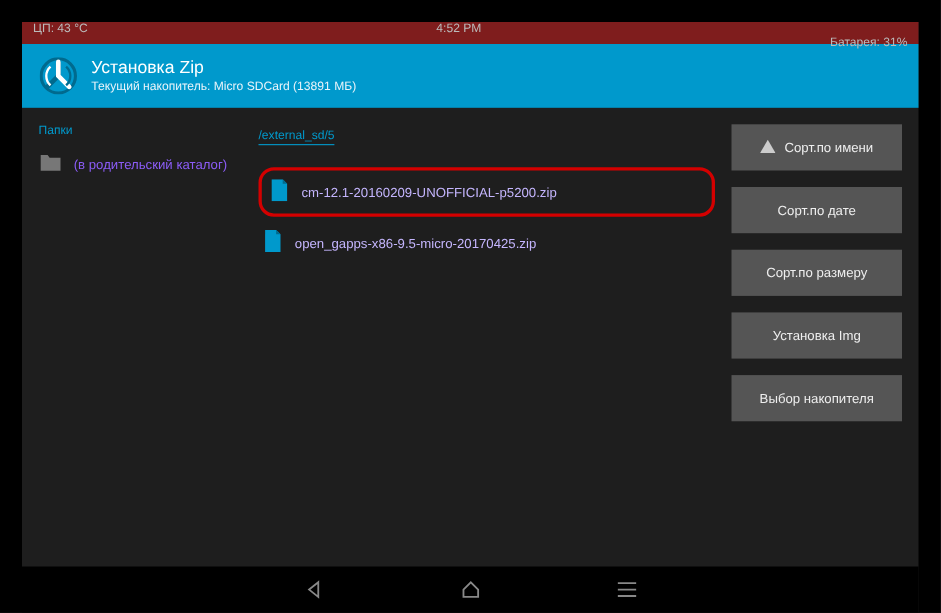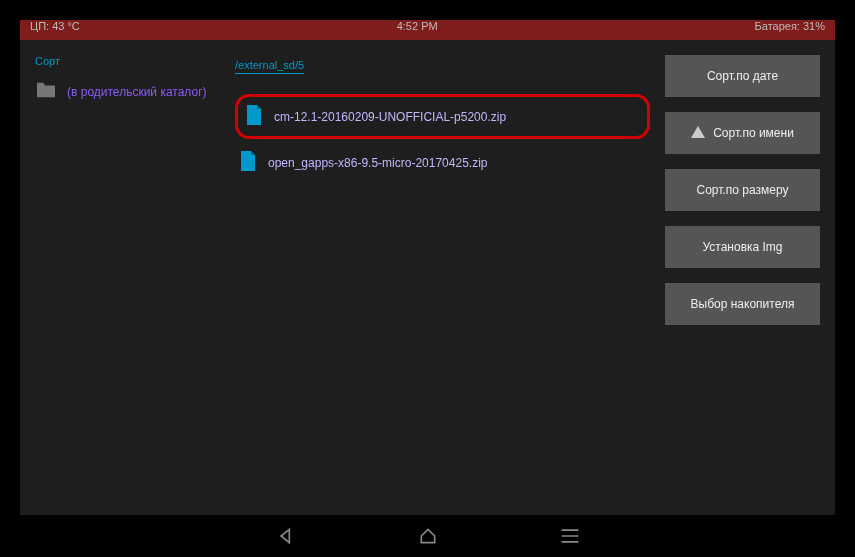--- a/index.html
+++ b/index.html
@@ -1,21 +1,21 @@
 <!DOCTYPE html>
 <html><head>
 <meta charset="utf-8">
 <style>
   * { margin: 0; padding: 0; box-sizing: border-box; font-family: Arial, sans-serif; }
   body { background: #000; width: 855px; height: 557px; position: relative; overflow: hidden; }
   .frame { position: absolute; top: 20px; left: 20px; width: 815px; height: 537px; background: #1e1e1e; }
   .statusbar { height: 20px; background: #7f1d1d; color: #bbb; font-size: 11px; display: flex; padding: 0 10px; }
   .status-left { flex: 0 0 auto; }
   .status-center { flex: 1; text-align: center; }
-  .status-right { flex: 0 0 auto; }
+  .status-right { flex: 0 0 auto; margin-top: 13px; }
   .header { background: #0099cc; height: 58px; display: flex; align-items: center; padding: 0 15px; }
   .header-icon { width: 36px; height: 36px; margin-right: 12px; display:flex; align-items:center; justify-content:center; }
   .header-text { color: #fff; }
   .header-title { font-size: 16px; font-weight: 400; }
   .header-sub { font-size: 11px; margin-top: 2px; color: #e8f4fa; }
   .content { display: flex; padding: 15px 15px 0 15px; }
   .col-folders { width: 180px; }
   .col-files { flex: 1; padding-left: 20px; }
   .col-actions { width: 170px; padding-left: 15px; display:flex; flex-direction:column; }
   .section-label { color: #0099cc; font-size: 11px; margin-bottom: 8px; }
@@ -35,24 +35,39 @@
 </head>
 <body>
 
 <div class="frame">
   <div class="statusbar">
     <span class="status-left">ЦП: 43 °C</span>
     <span class="status-center">4:52 PM</span>
     <span class="status-right">Батарея: 31%</span>
   </div>
 
+  <div class="header">
+    <div class="header-icon">
+      <svg width="34" height="34" viewBox="0 0 48 48">
+          <circle cx="24" cy="24" r="22" fill="none" stroke="#006a8e" stroke-width="4"></circle>
+          <path d="M24 6 L24 24 L10 38" stroke="#006a8e" stroke-width="6" fill="none" stroke-linecap="round"></path>
+          <path d="M24 6 L24 24 L38 38" stroke="#fff" stroke-width="6" fill="none" stroke-linecap="round"></path>
+          <path d="M14 12 A16 16 0 0 0 14 36" stroke="#fff" stroke-width="3" fill="none"></path>
+          <path d="M34 12 A16 16 0 0 1 34 36" stroke="#006a8e" stroke-width="3" fill="none"></path>
+        </svg>
+    </div>
+    <div class="header-text">
+      <div class="header-title">Установка Zip</div>
+      <div class="header-sub">Текущий накопитель: Micro SDCard (13891 МБ)</div>
+    </div>
+  </div>
 
   <div class="content">
     <div class="col-folders">
-      <div class="section-label">Сорт</div>
+      <div class="section-label">Папки</div>
       <div class="folder-row">
         <span class="folder-icon">
           <svg width="22" height="18" viewBox="0 0 24 20">
               <path fill="#777" d="M2 2h7l2 3h11v13H2z"></path>
             </svg>
         </span>
         <span>(в родительский каталог)</span>
       </div>
     </div>
 
@@ -78,29 +93,29 @@
               <path fill="#0099cc" d="M1 0h10l4 4v16H1z"></path>
               <path fill="#006a8e" d="M11 0l4 4h-4z"></path>
             </svg>
         </span>
         <span>open_gapps-x86-9.5-micro-20170425.zip</span>
       </div>
     </div>
 
     <div class="col-actions">
       <div class="btn">
-        <span>Сорт.по дате</span>
-      </div>
-      <div class="btn">
         <span class="tri">
           <svg width="14" height="12" viewBox="0 0 14 12">
               <path fill="#ccc" d="M7 0l7 12H0z"></path>
             </svg>
         </span>
         <span>Сорт.по имени</span>
+      </div>
+      <div class="btn">
+        <span>Сорт.по дате</span>
       </div>
       <div class="btn">
         <span>Сорт.по размеру</span>
       </div>
       <div class="spacer"></div>
       <div class="btn">
         <span>Установка Img</span>
       </div>
       <div class="btn">
         <span>Выбор накопителя</span>

